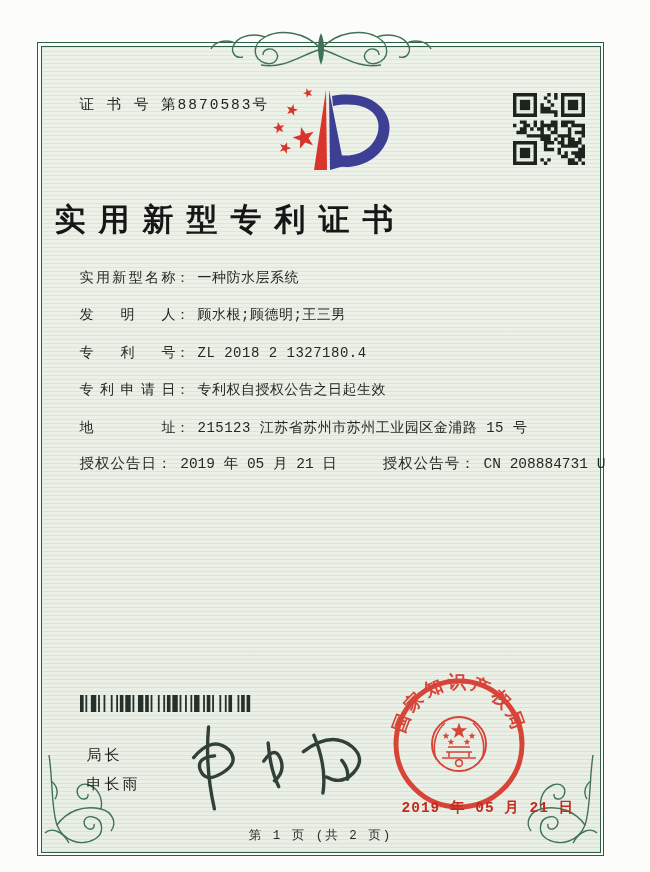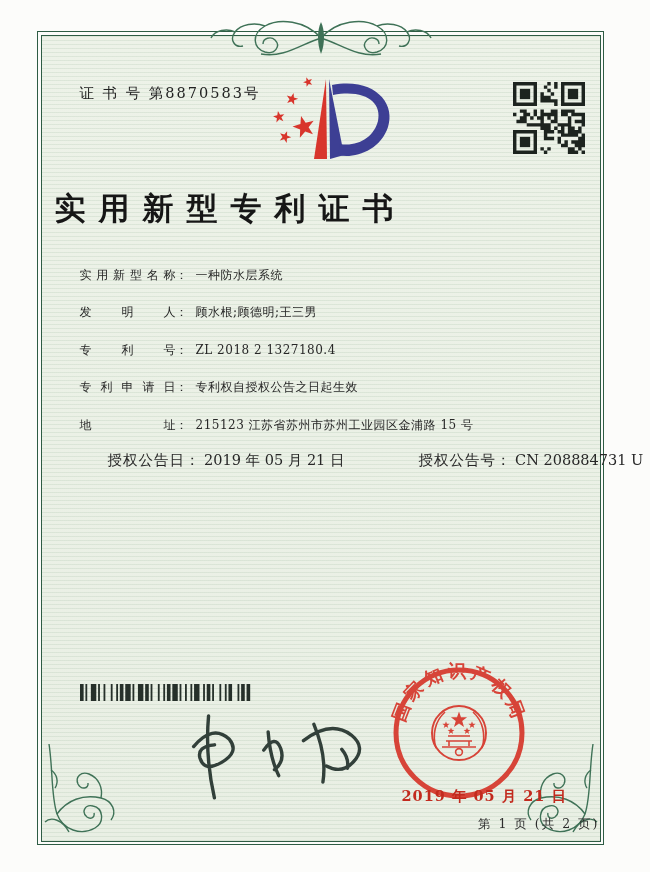--- a/index.html
+++ b/index.html
@@ -3,22 +3,23 @@
 <meta charset="utf-8">
 <style>
   * { margin:0; padding:0; box-sizing:border-box; }
   body {
     width:650px; height:872px; position:relative;
     background:#fcfcfa;
     font-family:"DejaVu Serif","Liberation Serif",serif;
     overflow:hidden;
   }
   .cert-frame {
-    position:absolute; left:37px; top:31px; width:567px; height:814px;
+    position:absolute; left:37px; top:42px; width:567px; height:814px;
     border:1.6px solid #2e5c44;
+    font-family:Liberation Mono, monospace;
   }
   .cert-inner {
     position:absolute; inset:2.5px;
     border:1px solid #2e5c44;
     background:
       repeating-linear-gradient(0deg, rgba(110,150,115,0.13) 0 1px, transparent 1px 4px),
       linear-gradient(#edf2e8,#e9efe4);
   }
   .top-orn { position:absolute; left:50%; top:-22px; transform:translateX(-50%); width:240px; height:48px; }
   .corner-orn { position:absolute; width:80px; height:100px; }
@@ -27,42 +28,42 @@
 
   .cert-no { position:absolute; left:38px; top:48px; font-size:14.5px; letter-spacing:2px; color:#222; }
 
   .logo { position:absolute; left:226px; top:33px; width:132px; height:108px; }
   .qr { position:absolute; left:471px; top:46px; width:72px; height:72px; }
 
   .title { position:absolute; left:0; right:0; top:152px; text-align:left;
     font-size:31px; font-weight:600; letter-spacing:13px; color:#161616; text-indent:13px; }
 
   .fields { position:absolute; left:38px; top:220px; width:500px; }
-  .frow { margin-bottom:15.5px; font-size:12px; color:#272727; line-height:22px; white-space:nowrap;margin-top:8px; }
+  .frow { margin-bottom:15.5px; font-size:14px; color:#272727; line-height:22px; white-space:nowrap; }
   .flabel { display:inline-block; width:96px; text-align:justify; text-align-last:justify; vertical-align:top; }
   .fcolon { display:inline-block; margin-right:8px; vertical-align:top; }
   .fvalue { letter-spacing:0.5px; }
   .grant-row { font-size:14.5px; color:#272727; white-space:nowrap; margin-top:2px; }
   .gpair2 { margin-left:46px; }
-  .gl { letter-spacing:1px;margin-left:28px; }
+  .gl { letter-spacing:1px; }
 
   .paras { position:absolute; left:38px; top:488px; width:505px;
     font-size:13.8px; line-height:22.6px; color:#1e1e1e; font-style:italic;
     text-align:justify; letter-spacing:0.4px; }
   .paras p { text-indent:2em; }
 
   .barcode { position:absolute; left:38px; top:648px; width:172px; height:17px; }
 
   .director { position:absolute; left:45px; top:695px; font-size:15px; color:#1f1f1f; letter-spacing:3px; line-height:29px; }
   .signature { position:absolute; left:110px; top:668px; width:230px; height:105px; transform:rotate(-2deg); }
 
   .seal { position:absolute; left:345px; top:625px; width:144px; height:144px; opacity:0.93; }
   .seal-date { position:absolute; left:360px; top:751px; font-size:14.5px; color:#c22a1e; letter-spacing:1px; font-weight:600; }
 
-  .footer { position:absolute; left:0; right:0; bottom:8px; text-align:right; font-size:12.5px; letter-spacing:2px; color:#2c2c2c; }
+  .footer { position:absolute; left:0; right:0; bottom:8px; text-align:center; font-size:12.5px; letter-spacing:2px; color:#2c2c2c; }
 </style>
 </head>
 <body>
 
 <div class="cert-frame">
   <div class="cert-inner">
 
     <svg class="top-orn" viewBox="0 0 240 48">
       <g fill="none" stroke="#3f7257" stroke-width="1.4">
         <g id="ornL">
@@ -146,20 +147,24 @@
       <div class="grant-row">
         <span class="gl">授权公告日</span><span>：</span> <span>2019 年 05 月 21 日</span><span class="gpair2"></span><span class="gl">授权公告号</span><span>：</span> <span>CN 208884731 U</span>
       </div>
     </div>
 
 
     <svg class="barcode" viewBox="0 0 100 16" preserveAspectRatio="none">
         <path d="M0,0 h2.1052631578947367 v16 h-2.1052631578947367 Z M3.1578947368421053,0 h1.0526315789473684 v16 h-1.0526315789473684 Z M6.315789473684211,0 h3.1578947368421053 v16 h-3.1578947368421053 Z M10.526315789473683,0 h1.0526315789473684 v16 h-1.0526315789473684 Z M13.684210526315788,0 h1.0526315789473684 v16 h-1.0526315789473684 Z M17.89473684210526,0 h1.0526315789473684 v16 h-1.0526315789473684 Z M21.052631578947366,0 h1.0526315789473684 v16 h-1.0526315789473684 Z M23.157894736842106,0 h2.1052631578947367 v16 h-2.1052631578947367 Z M26.315789473684212,0 h3.1578947368421053 v16 h-3.1578947368421053 Z M30.52631578947369,0 h1.0526315789473684 v16 h-1.0526315789473684 Z M33.684210526315795,0 h3.1578947368421053 v16 h-3.1578947368421053 Z M37.89473684210527,0 h2.1052631578947367 v16 h-2.1052631578947367 Z M41.05263157894738,0 h1.0526315789473684 v16 h-1.0526315789473684 Z M45.26315789473685,0 h1.0526315789473684 v16 h-1.0526315789473684 Z M48.42105263157896,0 h1.0526315789473684 v16 h-1.0526315789473684 Z M50.5263157894737,0 h2.1052631578947367 v16 h-2.1052631578947367 Z M53.68421052631581,0 h3.1578947368421053 v16 h-3.1578947368421053 Z M57.89473684210528,0 h1.0526315789473684 v16 h-1.0526315789473684 Z M61.05263157894739,0 h1.0526315789473684 v16 h-1.0526315789473684 Z M64.2105263157895,0 h1.0526315789473684 v16 h-1.0526315789473684 Z M66.31578947368423,0 h3.1578947368421053 v16 h-3.1578947368421053 Z M71.57894736842108,0 h1.0526315789473684 v16 h-1.0526315789473684 Z M73.68421052631582,0 h2.1052631578947367 v16 h-2.1052631578947367 Z M76.84210526315793,0 h1.0526315789473684 v16 h-1.0526315789473684 Z M81.05263157894741,0 h1.0526315789473684 v16 h-1.0526315789473684 Z M84.21052631578952,0 h1.0526315789473684 v16 h-1.0526315789473684 Z M86.31578947368426,0 h2.1052631578947367 v16 h-2.1052631578947367 Z M91.57894736842111,0 h1.0526315789473684 v16 h-1.0526315789473684 Z M93.68421052631585,0 h2.1052631578947367 v16 h-2.1052631578947367 Z M96.84210526315796,0 h2.1052631578947367 v16 h-2.1052631578947367 Z " fill="#26302a"></path>
       </svg>
 
+    <div class="director">
+      <div>局长</div>
+      <div>申长雨</div>
+    </div>
 
     <svg class="signature" viewBox="0 0 230 105">
       <g fill="none" stroke="#32403a" stroke-width="3.4" stroke-linecap="round">
         <path d="M42,40 q20,-22 36,-6 q10,13 -9,23 q-17,9 -21,-5 q-3,-12 15,-13"></path>
         <path d="M58,10 q-5,40 3,82"></path>
         <path d="M112,46 q12,-16 17,-1 q4,13 -7,21"></path>
         <path d="M117,28 q1,26 9,44"></path>
         <path d="M152,38 q28,-20 48,-4 q15,13 1,27 q-12,12 -27,3"></path>
         <path d="M163,22 q12,32 7,58"></path>
         <path d="M190,48 q7,9 5,19"></path>

